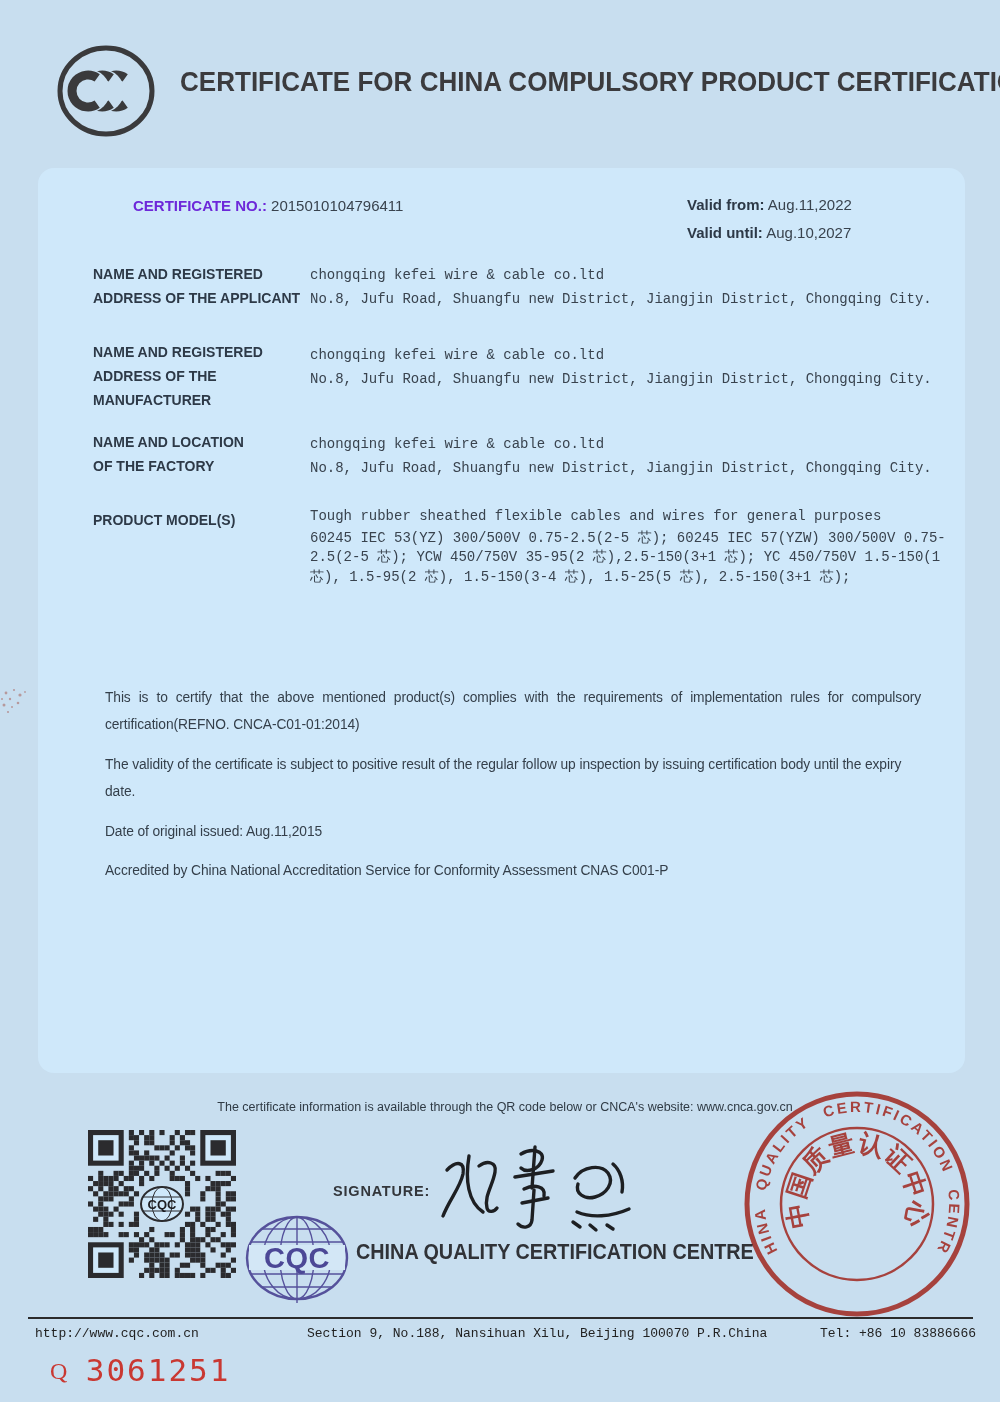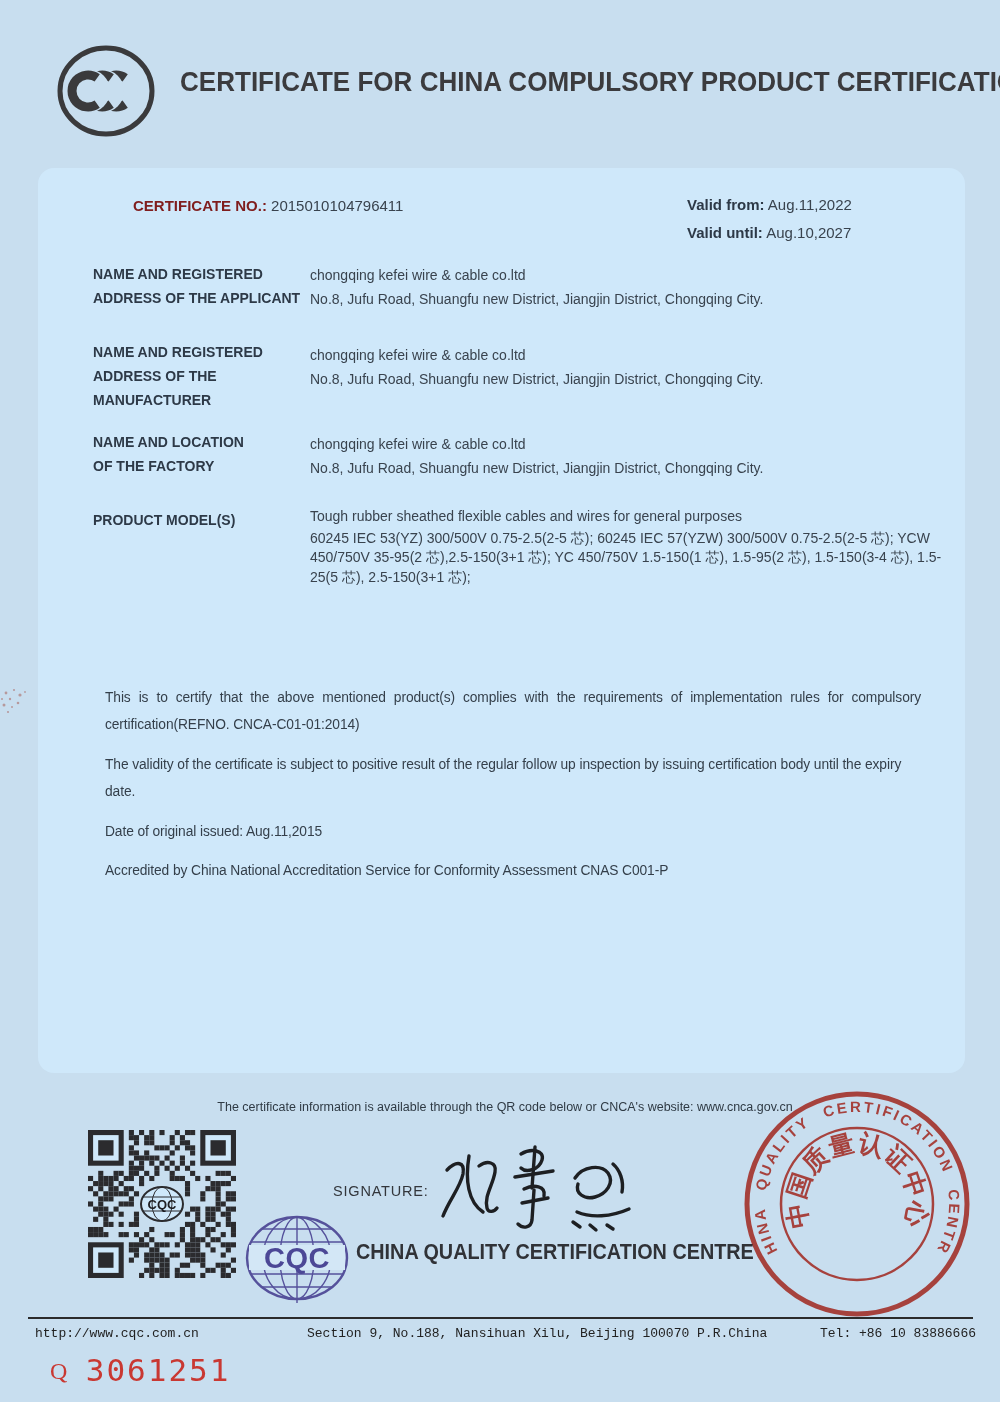--- a/index.html
+++ b/index.html
@@ -18,51 +18,51 @@
     letter-spacing:0px;
   }
 
   
   .panel{
     left:38px; top:168px; width:927px; height:905px;
     background:#cfe8fa; border-radius:16px;
   }
 
   .cert-line{left:133px; top:197px; font-size:15px;}
-  .cert-line b{color:#7f1d1d;}
+  .cert-line b{color:#6d28d9;}
   .valid{font-size:15px;margin-left:32px;}
   .valid b{color:#2d3947;}
   .valid-from{left:655px; top:196px;}
   .valid-until{left:655px; top:224px;}
 
   .sec-label{
     left:93px; width:218px; font-size:14px; font-weight:bold; color:#2d3947;
     line-height:24px; white-space:pre-line;
   }
   .sec-value{
     left:310px; width:640px; font-size:14px; color:#39434e; line-height:24px;
   }
-  .sec-value .vline{display:block;}
+  .sec-value .vline{display:block;font-family:Liberation Mono, monospace;}
   .sec-value.tight{line-height:19.5px;}
   .sec-value.tight .vline{margin-bottom:2px;}
 
   .paras{
     left:93px; top:672px; width:840px; font-size:13.8px; line-height:27.4px;
     color:#343f4a; letter-spacing:-0.1px;
   }
   .paras p{margin:12px;}
   .paras p.just{text-align:justify;}
 
   .qr-note{
     left:0; top:1100px; width:1010px; text-align:center;
     font-size:12.5px; color:#2f3a44;
   }
 
   .sig-label{
-    left:333px; top:1183px; font-size:14.5px; font-weight:normal; color:#33363b;
+    left:333px; top:1183px; font-size:14.5px; font-weight:bold; color:#33363b;
     letter-spacing:0.8px;
   }
   .issuer-title{
     left:356px; top:1239px; font-size:22px; font-weight:bold; color:#303237;
     white-space:nowrap; transform:scaleX(0.9); transform-origin:left center;
   }
 
   .footer-line{left:28px; top:1317px; width:945px; height:2px; background:#2b2b2b;}
   .footer-text{
     font-family:"Liberation Mono","DejaVu Sans Mono",monospace;

